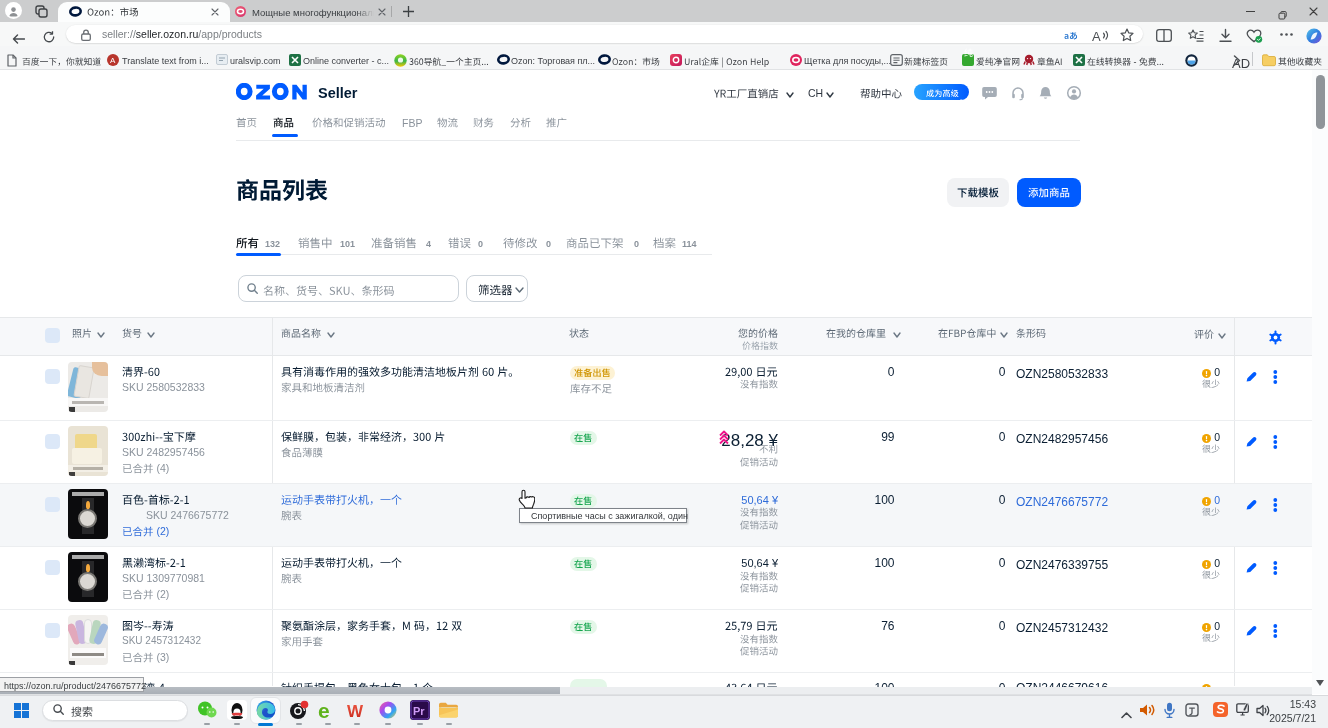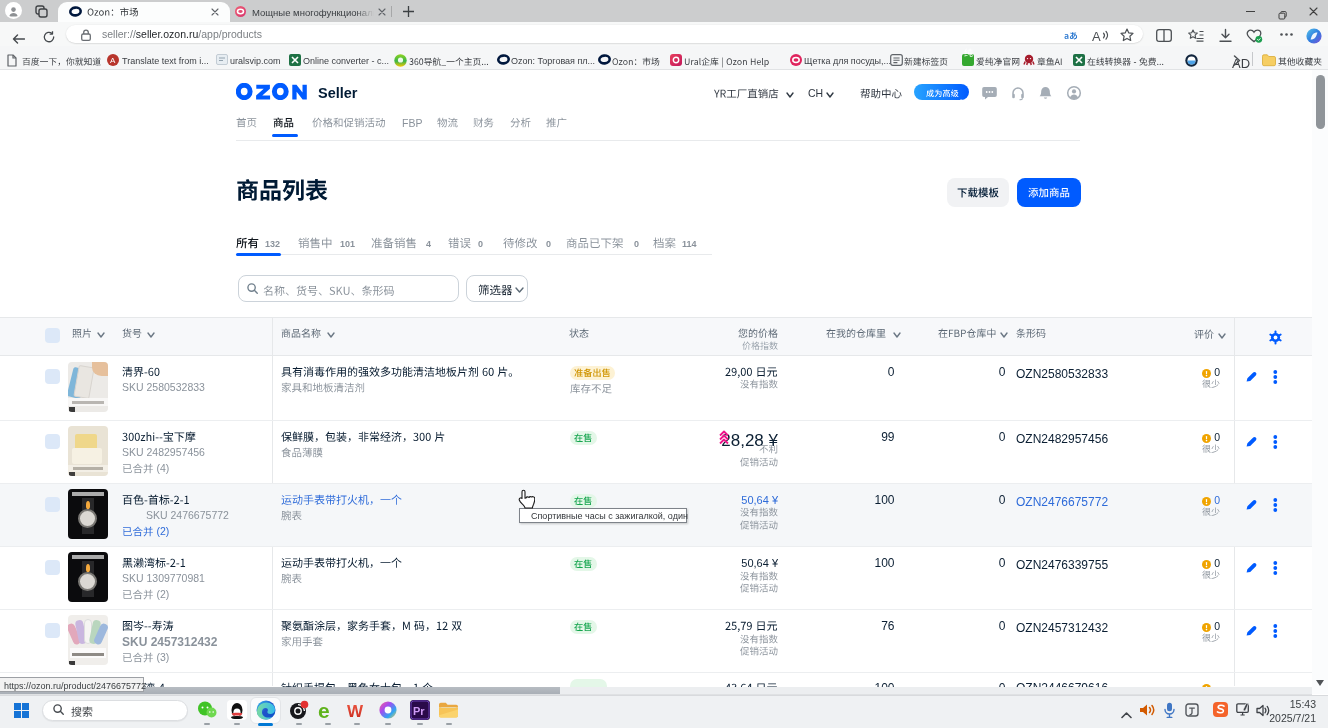--- a/index.html
+++ b/index.html
@@ -869,21 +869,21 @@
         <circle cx="2.3" cy="7" r="1.9" fill="#005bff"></circle>
         <circle cx="2.3" cy="12" r="1.9" fill="#005bff"></circle>
       </svg>
     </div>
     <div style="position:absolute;left:45px;top:560px;width:15px;height:15px;background:#dce8f8;border-radius:4px;"></div>
     <div style="position:absolute;left:122px;top:619.6px;">
       <svg width="51.6" height="13.2" viewBox="0 -9.9 51.6 13.2" style="position:absolute;overflow:visible">
         <path d="M4.1 -3.1C5 -2.9 6.1 -2.5 6.7 -2.2L7.1 -2.8C6.5 -3 5.4 -3.4 4.5 -3.6ZM3 -1.7C4.5 -1.5 6.4 -1 7.5 -0.7L7.9 -1.3C6.8 -1.6 4.9 -2.1 3.4 -2.2ZM0.9 -8.8V0.9H1.7V0.4H9.3V0.9H10.1V-8.8ZM1.7 -0.3V-8H9.3V-0.3ZM4.6 -7.8C4 -6.9 3.1 -6 2.1 -5.5C2.3 -5.4 2.6 -5.1 2.7 -5C3 -5.2 3.4 -5.5 3.7 -5.8C4 -5.4 4.4 -5.1 4.9 -4.8C3.9 -4.3 2.9 -4 1.9 -3.8C2.1 -3.7 2.2 -3.3 2.3 -3.1C3.4 -3.4 4.5 -3.8 5.6 -4.4C6.5 -3.9 7.5 -3.5 8.6 -3.3C8.7 -3.5 8.9 -3.7 9.1 -3.9C8.1 -4.1 7.1 -4.4 6.3 -4.8C7.1 -5.3 7.8 -5.9 8.2 -6.7L7.8 -6.9L7.6 -6.9H4.8C5 -7.1 5.1 -7.3 5.2 -7.5ZM4.2 -6.2 4.2 -6.3H7.1C6.7 -5.8 6.2 -5.5 5.6 -5.1C5 -5.4 4.5 -5.8 4.2 -6.2ZM15.5 -4.6C16 -4.2 16.6 -3.5 16.9 -3.1L17.5 -3.6C17.3 -4 16.7 -4.6 16.1 -5ZM12.7 -2.9V-2.2H18.7C18 -1.4 17 -0.3 16.2 0.6L17 1C18 -0.2 19.3 -1.6 20.1 -2.7L19.5 -3L19.4 -2.9ZM16.1 -9.2V-7.5H13.1V-8.9H12.3V-6.8H16.4C15.3 -5.7 13.4 -4.7 11.4 -4.1C11.6 -3.9 11.8 -3.6 11.9 -3.4C13.7 -4 15.3 -4.9 16.5 -5.9C17.6 -5 19.4 -4 21.2 -3.5C21.3 -3.7 21.5 -4 21.7 -4.2C19.9 -4.6 18 -5.5 17 -6.3L17.2 -6.6L16.9 -6.8H20.8V-8.9H20V-7.5H16.9V-9.2ZM22.5 -2.7H25.3V-3.5H22.5ZM26.3 -2.7H29.1V-3.5H26.3ZM33.2 -1.7C33.7 -1.2 34.3 -0.5 34.6 0L35.3 -0.5C35 -0.9 34.4 -1.6 33.8 -2.1ZM34.5 -9.3 34.3 -8.3H30.9V-7.6H34.2L34 -6.7H31.3V-6H33.8C33.7 -5.7 33.6 -5.3 33.4 -5H30.2V-4.3H33.1C32.4 -2.9 31.5 -1.7 30.1 -0.9C30.3 -0.8 30.6 -0.5 30.7 -0.3C31.8 -1 32.6 -1.8 33.3 -2.9V-2.5H37.2V-0.1C37.2 0 37.2 0.1 37 0.1C36.8 0.1 36.2 0.1 35.5 0.1C35.6 0.3 35.8 0.6 35.8 0.9C36.7 0.9 37.2 0.9 37.6 0.7C38 0.6 38 0.4 38 -0.1V-2.5H39.8V-3.2H38V-4.2H37.2V-3.2H33.5C33.7 -3.5 33.9 -3.9 34 -4.3H40.1V-5H34.3C34.4 -5.3 34.5 -5.7 34.6 -6H39V-6.7H34.8L35 -7.6H39.5V-8.3H35.2L35.3 -9.2ZM46.4 -1.9C46.9 -1.4 47.4 -0.7 47.6 -0.3L48.3 -0.8C48 -1.2 47.5 -1.8 47 -2.3ZM41.6 -8.5C42.3 -8.2 43.1 -7.7 43.6 -7.3L44 -8C43.6 -8.3 42.7 -8.8 42.1 -9.1ZM41.1 -5.5C41.8 -5.1 42.6 -4.6 43.1 -4.3L43.5 -5C43.1 -5.3 42.2 -5.8 41.5 -6.1ZM41.4 0.2 42 0.7C42.7 -0.3 43.4 -1.7 44 -2.8L43.4 -3.4C42.8 -2.1 42 -0.7 41.4 0.2ZM47 -9.3 46.8 -8.1H44.4V-7.4H46.7L46.6 -6.5H44.7V-5.9H46.5L46.3 -5H44.1V-4.3H46C45.5 -2.6 44.8 -1.3 43.7 -0.3C43.9 -0.2 44.2 0.1 44.4 0.2C45.2 -0.5 45.8 -1.5 46.3 -2.5H49.2V-0.1C49.2 0.1 49.2 0.1 49 0.1C48.8 0.1 48.2 0.1 47.6 0.1C47.7 0.3 47.8 0.7 47.9 0.9C48.7 0.9 49.3 0.9 49.6 0.7C49.9 0.6 50 0.4 50 -0V-2.5H51.1V-3.3H50V-4H49.2V-3.3H46.5C46.7 -3.6 46.8 -3.9 46.9 -4.3H51.2V-5H47.1L47.3 -5.9H50.7V-6.5H47.4L47.5 -7.4H50.9V-8.1H47.6L47.8 -9.2Z" fill="#0b1f33"></path>
       </svg>
     </div>
-    <div style="position:absolute;top:635.5px;font-family:Liberation Sans,sans-serif;font-size:12px;font-weight:700;color:#8a929b;white-space:pre;line-height:1;left:122px;">SKU 2457312432</div>
+    <div style="position:absolute;top:635.5px;font-family:Liberation Sans,sans-serif;font-size:10px;font-weight:400;color:#8a929b;white-space:pre;line-height:1;left:122px;">SKU 2457312432</div>
     <div style="position:absolute;left:122px;top:651.5px;">
       <svg width="31.5" height="12.6" viewBox="0 -9.5 31.5 12.6" style="position:absolute;overflow:visible">
         <path d="M1 -8.2V-7.4H7.8V-4.6H2.3V-6.4H1.5V-1.1C1.5 0.2 2.1 0.5 3.8 0.5C4.2 0.5 7.3 0.5 7.7 0.5C9.5 0.5 9.8 -0 10 -2C9.8 -2 9.4 -2.1 9.2 -2.3C9.1 -0.6 8.9 -0.2 7.7 -0.2C7 -0.2 4.3 -0.2 3.7 -0.2C2.6 -0.2 2.3 -0.4 2.3 -1.1V-3.8H7.8V-3.3H8.7V-8.2ZM15.9 -8.9C14.9 -7.2 12.9 -5.8 10.9 -5C11.1 -4.9 11.4 -4.5 11.5 -4.3C12 -4.6 12.6 -4.9 13.1 -5.2V-4.7H18.4V-5.4C19 -5 19.5 -4.7 20.1 -4.4C20.2 -4.7 20.5 -5 20.7 -5.1C19 -5.8 17.5 -6.7 16.3 -8L16.6 -8.5ZM13.4 -5.4C14.3 -6 15.1 -6.7 15.8 -7.5C16.6 -6.6 17.5 -6 18.4 -5.4ZM12.6 -3.4V0.8H13.4V0.2H18.2V0.8H19.1V-3.4ZM13.4 -0.5V-2.7H18.2V-0.5ZM27.7 -5.9V-3.6H24.8V-3.9V-5.9ZM28.4 -8.9C28.2 -8.2 27.8 -7.3 27.4 -6.7H21.9V-5.9H24V-3.9V-3.6H21.5V-2.9H23.9C23.8 -1.7 23.2 -0.6 21.6 0.3C21.7 0.4 22 0.7 22.1 0.9C24.1 -0.1 24.6 -1.4 24.8 -2.9H27.7V0.8H28.6V-2.9H31V-3.6H28.6V-5.9H30.6V-6.7H28.3C28.6 -7.2 29 -7.9 29.3 -8.6ZM23.3 -8.5C23.7 -8 24.2 -7.2 24.4 -6.7L25.1 -7C24.9 -7.5 24.5 -8.3 24 -8.8Z" fill="#8a929b"></path>
       </svg>
     </div>
     <div style="position:absolute;top:652px;font-family:Liberation Sans,sans-serif;font-size:10.5px;font-weight:400;color:#8a929b;white-space:pre;line-height:1;left:156.5px;">(3)</div>
     <div style="position:absolute;left:281px;top:619.6px;">
       <svg width="181.3" height="13.2" viewBox="0 -9.9 181.3 13.2" style="position:absolute;overflow:visible">
         <path d="M4.3 -2.8C3.3 -2.4 1.8 -2.1 0.5 -1.9C0.7 -1.7 1 -1.4 1.1 -1.3C2.3 -1.5 3.9 -2 5 -2.4ZM8.8 -4.3C6.9 -4 3.7 -3.8 1.2 -3.7C1.3 -3.6 1.5 -3.2 1.6 -3C2.7 -3.1 3.9 -3.1 5.1 -3.3V-1.2L4.5 -1.5C3.5 -0.9 1.8 -0.4 0.4 -0.1C0.6 0 0.9 0.3 1.1 0.5C2.4 0.2 3.9 -0.4 5.1 -1V1H5.9V-1.7C7 -0.7 8.5 0.1 10.2 0.4C10.3 0.2 10.5 -0.1 10.7 -0.2C9.5 -0.5 8.3 -0.9 7.4 -1.4C8.2 -1.8 9.2 -2.3 10 -2.8L9.3 -3.2C8.7 -2.8 7.7 -2.2 6.8 -1.8C6.5 -2.1 6.2 -2.4 5.9 -2.8V-3.3C7.2 -3.5 8.4 -3.6 9.3 -3.8ZM4.4 -8.2V-7.5H2.2V-8.2ZM5.8 -6.8C6.4 -6.6 7 -6.2 7.6 -5.9C7 -5.5 6.4 -5.2 5.8 -4.9L5.8 -5.4L5.1 -5.3V-8.2H5.8V-8.8H0.6V-8.2H1.5V-4.9L0.4 -4.9L0.5 -4.2L4.4 -4.6V-4.1H5.1V-4.7L5.6 -4.8C5.8 -4.6 5.9 -4.4 6 -4.2C6.8 -4.5 7.5 -4.9 8.2 -5.5C8.9 -5.1 9.4 -4.7 9.8 -4.3L10.3 -4.9C9.9 -5.2 9.4 -5.6 8.8 -6C9.3 -6.6 9.8 -7.3 10.1 -8.2L9.6 -8.4L9.5 -8.3H6V-7.7H9.1C8.9 -7.2 8.5 -6.8 8.1 -6.4C7.5 -6.7 6.9 -7.1 6.3 -7.3ZM4.4 -7V-6.4H2.2V-7ZM4.4 -5.8V-5.2L2.2 -5V-5.8ZM13.8 -7.1V-6.5H20.4V-7.1ZM13.8 -9.3C13.3 -8.1 12.4 -7 11.4 -6.3C11.6 -6.2 11.9 -5.9 12 -5.8V-5.2H19.2C19.3 -1.5 19.4 0.8 20.8 0.8C21.4 0.8 21.6 0.3 21.6 -1.1C21.5 -1.2 21.2 -1.5 21.1 -1.6C21.1 -0.7 21 0 20.8 0C20.1 0 20.1 -2.5 20.1 -5.9H12.2C12.8 -6.4 13.4 -7.1 13.9 -7.8H21.1V-8.4H14.3C14.4 -8.6 14.5 -8.8 14.6 -9ZM14.9 -5C14.9 -4.8 15 -4.6 15.1 -4.4H12.2V-3H12.9V-3.8H17.9V-3H18.6V-4.4H15.9C15.8 -4.7 15.7 -4.9 15.6 -5.2ZM16.8 -2.1C16.6 -1.6 16.3 -1.2 15.9 -0.9C15.3 -1.1 14.7 -1.3 14.1 -1.4L14.5 -2.1ZM13 -1.1C13.7 -0.9 14.5 -0.7 15.2 -0.5C14.4 -0.1 13.2 0.1 11.8 0.2C11.9 0.4 12 0.7 12.1 0.9C13.8 0.7 15.1 0.4 16 -0.2C17 0.2 17.8 0.5 18.5 0.9L19 0.3C18.4 0 17.6 -0.3 16.7 -0.7C17.1 -1 17.4 -1.5 17.5 -2.1H18.9V-2.7H14.8C14.9 -3 15.1 -3.2 15.2 -3.5L14.4 -3.6C14.3 -3.3 14.2 -3 14 -2.7H11.8V-2.1H13.6C13.4 -1.7 13.2 -1.4 13 -1.1ZM31.7 -8.6C30.9 -8.2 29.5 -7.8 28.2 -7.5V-9.1H27.5V-6.2C27.5 -5.3 27.8 -5.1 28.9 -5.1C29.1 -5.1 30.9 -5.1 31.2 -5.1C32.1 -5.1 32.3 -5.4 32.4 -6.6C32.2 -6.7 31.9 -6.8 31.7 -6.9C31.7 -5.9 31.6 -5.8 31.1 -5.8C30.7 -5.8 29.2 -5.8 29 -5.8C28.3 -5.8 28.2 -5.9 28.2 -6.2V-6.9C29.6 -7.2 31.2 -7.6 32.3 -8ZM28.3 -1.7H31.2V-0.5H28.3ZM28.3 -2.4V-3.6H31.2V-2.4ZM27.5 -4.3V0.8H28.3V0.1H31.2V0.7H32V-4.3ZM23.3 -1.7H26.3V-0.6H23.3ZM23.3 -2.4V-3.3C23.5 -3.2 23.6 -3.1 23.6 -3C24.3 -3.7 24.5 -4.5 24.5 -5.2V-6.1H25.1V-4C25.1 -3.5 25.2 -3.4 25.7 -3.4C25.8 -3.4 26.1 -3.4 26.2 -3.4H26.3V-2.4ZM22.5 -8.8V-8.1H23.9V-6.8H22.7V0.8H23.3V0.1H26.3V0.7H26.9V-6.8H25.7V-8.1H27.1V-8.8ZM24.5 -6.8V-8.1H25.1V-6.8ZM23.3 -3.4V-6.1H24V-5.2C24 -4.6 23.9 -4 23.3 -3.4ZM25.6 -6.1H26.3V-3.9C26.3 -3.9 26.2 -3.8 26.1 -3.8C26 -3.8 25.8 -3.8 25.7 -3.8C25.6 -3.8 25.6 -3.9 25.6 -4ZM37.6 -2.4C37.2 -1.7 36.6 -0.8 36.1 -0.3C36.3 -0.1 36.6 0.1 36.8 0.2C37.3 -0.4 37.9 -1.4 38.4 -2.2ZM41.2 -2.1C41.8 -1.4 42.4 -0.5 42.8 0.2L43.5 -0.2C43.1 -0.8 42.4 -1.8 41.8 -2.5ZM34 -8.5C34.7 -8.2 35.6 -7.6 36 -7.2L36.6 -7.9C36.2 -8.2 35.3 -8.7 34.6 -9ZM33.4 -5.5C34.1 -5.2 35 -4.7 35.4 -4.3L35.9 -5C35.5 -5.3 34.6 -5.8 33.9 -6.1ZM33.7 0.1 34.4 0.7C35 -0.3 35.8 -1.6 36.3 -2.8L35.7 -3.3C35.1 -2.1 34.3 -0.7 33.7 0.1ZM36.5 -3.8V-3H39.4V-0.1C39.4 0.1 39.4 0.1 39.2 0.1C39.1 0.1 38.5 0.1 37.9 0.1C38 0.3 38.2 0.7 38.2 0.9C39 0.9 39.5 0.9 39.8 0.7C40.1 0.6 40.2 0.4 40.2 -0.1V-3H43.4V-3.8H40.2V-5.1H42.1V-5.9H37.4V-5.1H39.4V-3.8ZM39.7 -9.3C38.9 -8 37.3 -6.7 35.8 -6C36 -5.8 36.2 -5.6 36.3 -5.4C37.6 -6 38.8 -7 39.8 -8.1C40.9 -6.9 42 -6.1 43.1 -5.5C43.2 -5.7 43.5 -6 43.6 -6.1C42.5 -6.7 41.3 -7.4 40.2 -8.6L40.4 -9ZM47.3 -5V-4.3H53.6V-5ZM46.3 -8H52.9V-6.7H46.3ZM45.5 -8.7V-5.5C45.5 -3.7 45.4 -1.3 44.3 0.4C44.5 0.5 44.9 0.7 45.1 0.9C46.1 -0.9 46.3 -3.6 46.3 -5.5V-6H53.7V-8.7ZM47.2 0.7C47.5 0.6 48 0.5 52.8 0.2C53 0.5 53.2 0.8 53.3 1L54 0.6C53.6 -0.1 52.9 -1.2 52.3 -2.1L51.5 -1.8C51.8 -1.4 52.1 -0.9 52.4 -0.5L48.2 -0.2C48.8 -0.8 49.4 -1.6 49.9 -2.4H54.4V-3.1H46.6V-2.4H48.8C48.3 -1.6 47.7 -0.8 47.5 -0.6C47.3 -0.3 47.1 -0.1 46.9 -0.1C47 0.1 47.1 0.5 47.2 0.7ZM56.7 1.2C57.9 0.8 58.6 -0.1 58.6 -1.3C58.6 -2.1 58.3 -2.6 57.7 -2.6C57.2 -2.6 56.9 -2.3 56.9 -1.8C56.9 -1.3 57.2 -1 57.7 -1L57.9 -1C57.8 -0.3 57.3 0.2 56.5 0.6ZM70.7 -9.1C70.8 -8.8 71 -8.5 71.1 -8.2H66.9V-6H67.7V-7.5H75.3V-6H76.2V-8.2H72.1C71.9 -8.6 71.7 -9 71.5 -9.3ZM74.7 -5.3C74.1 -4.7 73.1 -4 72.3 -3.4C72 -4 71.7 -4.6 71.1 -5.1C71.4 -5.3 71.7 -5.5 71.9 -5.7H74.7V-6.4H68.3V-5.7H70.8C69.8 -5 68.3 -4.5 66.9 -4.1C67 -4 67.3 -3.6 67.3 -3.5C68.4 -3.8 69.5 -4.2 70.5 -4.8C70.7 -4.6 70.9 -4.3 71.1 -4.1C70.1 -3.4 68.2 -2.6 66.9 -2.3C67 -2.1 67.2 -1.8 67.3 -1.6C68.6 -2 70.3 -2.8 71.4 -3.6C71.5 -3.3 71.6 -3 71.7 -2.8C70.6 -1.8 68.4 -0.8 66.7 -0.4C66.8 -0.2 67 0.1 67.1 0.4C68.7 -0.1 70.6 -1 71.8 -2C71.9 -1.1 71.7 -0.4 71.4 -0.1C71.2 0.1 71 0.1 70.7 0.1C70.5 0.1 70.1 0.1 69.7 0.1C69.8 0.3 69.9 0.6 69.9 0.8C70.3 0.8 70.6 0.9 70.9 0.9C71.4 0.9 71.6 0.8 72 0.5C72.6 0 72.9 -1.4 72.5 -2.8L73 -3.1C73.6 -1.5 74.7 -0.2 76.1 0.4C76.2 0.2 76.4 -0.1 76.6 -0.3C75.2 -0.8 74.2 -2 73.7 -3.5C74.3 -3.9 74.9 -4.3 75.4 -4.8ZM81.9 -4.2C81.9 -3.8 81.8 -3.4 81.7 -3.1H78.4V-2.4H81.4C80.8 -1 79.6 -0.2 77.6 0.2C77.8 0.3 78 0.7 78.1 0.9C80.3 0.3 81.6 -0.6 82.3 -2.4H85.7C85.5 -0.9 85.3 -0.3 85 -0C84.9 0.1 84.8 0.1 84.5 0.1C84.3 0.1 83.5 0.1 82.9 -0C83 0.2 83.1 0.5 83.1 0.7C83.8 0.8 84.4 0.8 84.8 0.8C85.2 0.7 85.4 0.7 85.7 0.5C86 0.1 86.3 -0.7 86.5 -2.7C86.5 -2.8 86.6 -3.1 86.6 -3.1H82.6C82.6 -3.4 82.7 -3.8 82.8 -4.1ZM85.2 -7.4C84.5 -6.7 83.6 -6.2 82.6 -5.8C81.7 -6.2 81 -6.6 80.6 -7.2L80.7 -7.4ZM81.2 -9.3C80.6 -8.3 79.5 -7.2 78 -6.4C78.2 -6.2 78.4 -5.9 78.5 -5.8C79.1 -6.1 79.6 -6.4 80 -6.8C80.5 -6.3 81 -5.8 81.7 -5.5C80.4 -5 78.9 -4.8 77.5 -4.7C77.6 -4.5 77.8 -4.1 77.8 -3.9C79.4 -4.1 81.1 -4.5 82.6 -5C83.9 -4.5 85.4 -4.2 87.1 -4.1C87.2 -4.3 87.4 -4.6 87.6 -4.8C86.1 -4.9 84.7 -5.1 83.6 -5.4C84.8 -6 85.8 -6.8 86.5 -7.8L86 -8.2L85.8 -8.1H81.4C81.6 -8.4 81.9 -8.8 82.1 -9.1ZM88.5 -3.5V-2.7H93.1V-0.3C93.1 -0.1 93 0 92.8 0C92.5 0 91.6 0 90.7 0C90.8 0.2 91 0.6 91.1 0.8C92.2 0.8 92.9 0.8 93.4 0.7C93.8 0.6 93.9 0.3 93.9 -0.3V-2.7H98.5V-3.5H93.9V-5.3H97.9V-6.1H93.9V-7.9C95.2 -8.1 96.4 -8.3 97.4 -8.6L96.8 -9.2C95.1 -8.7 91.9 -8.4 89.3 -8.3C89.4 -8.1 89.5 -7.8 89.5 -7.6C90.6 -7.6 91.9 -7.7 93.1 -7.8V-6.1H89.3V-5.3H93.1V-3.5ZM105.4 -7.4C105.8 -7 106.2 -6.6 106.6 -6.3H102.6C103 -6.6 103.4 -7 103.7 -7.4ZM100.8 0.6C101.2 0.5 101.7 0.5 107.3 0.2C107.6 0.4 107.8 0.7 108 0.9L108.7 0.5C108.2 -0.1 107.3 -0.9 106.6 -1.6L106 -1.2C106.2 -1 106.5 -0.7 106.7 -0.5L102 -0.2C102.5 -0.6 103 -1.1 103.5 -1.6H109.3V-2.3H102.7V-3H107.2V-3.6H102.7V-4.3H107.2V-4.9H102.7V-5.6H107.2V-5.8C107.8 -5.3 108.5 -4.9 109.1 -4.7C109.2 -4.9 109.5 -5.1 109.6 -5.3C108.5 -5.7 107.2 -6.5 106.4 -7.4H109.3V-8.2H104.2C104.4 -8.5 104.6 -8.8 104.8 -9.1L103.9 -9.2C103.7 -8.9 103.5 -8.5 103.3 -8.2H99.7V-7.4H102.7C101.9 -6.6 100.8 -5.8 99.4 -5.2C99.6 -5 99.8 -4.7 99.9 -4.6C100.6 -4.9 101.3 -5.2 101.8 -5.7V-2.3H99.7V-1.6H102.4C101.9 -1.1 101.4 -0.6 101.2 -0.5C101 -0.3 100.7 -0.2 100.5 -0.2C100.6 0 100.7 0.4 100.8 0.6ZM111.7 1.2C112.9 0.8 113.6 -0.1 113.6 -1.3C113.6 -2.1 113.3 -2.6 112.7 -2.6C112.2 -2.6 111.9 -2.3 111.9 -1.8C111.9 -1.3 112.2 -1 112.7 -1L112.9 -1C112.8 -0.3 112.3 0.2 111.5 0.6ZM122.1 0H123V-4.5C123 -5.2 123 -6.1 122.9 -6.8H122.9L123.6 -5L125.1 -0.8H125.8L127.3 -5L128 -6.8H128C128 -6.1 127.9 -5.2 127.9 -4.5V0H128.8V-8.1H127.6L126.1 -3.8C125.9 -3.2 125.7 -2.6 125.5 -2.1H125.5C125.3 -2.6 125.1 -3.2 124.9 -3.8L123.3 -8.1H122.1ZM137.5 -2.3V-1.5H141.7V-2.3ZM138.4 -7.1C138.3 -6.1 138.2 -4.6 138.1 -3.7H138.3L142.5 -3.7C142.3 -1.3 142.1 -0.3 141.8 -0C141.7 0.1 141.5 0.1 141.3 0.1C141.2 0.1 140.7 0.1 140.1 0C140.3 0.3 140.3 0.6 140.4 0.8C140.9 0.8 141.4 0.8 141.7 0.8C142 0.8 142.2 0.7 142.4 0.5C142.8 0.1 143.1 -1.1 143.3 -4C143.3 -4.2 143.4 -4.4 143.4 -4.4H142C142.2 -5.8 142.3 -7.4 142.4 -8.6L141.8 -8.6L141.7 -8.6H137.9V-7.8H141.6C141.5 -6.9 141.3 -5.5 141.2 -4.4H138.9C139 -5.2 139.1 -6.3 139.2 -7.1ZM133.6 -8.7V-7.9H134.9C134.6 -6.2 134.1 -4.7 133.3 -3.6C133.5 -3.4 133.7 -2.9 133.7 -2.7C133.9 -3 134.1 -3.3 134.3 -3.6V0.4H135V-0.5H137V-5.3H135C135.3 -6.1 135.5 -7 135.7 -7.9H137.3V-8.7ZM135 -4.5H136.3V-1.2H135ZM145.7 1.2C146.9 0.8 147.6 -0.1 147.6 -1.3C147.6 -2.1 147.3 -2.6 146.7 -2.6C146.3 -2.6 145.9 -2.3 145.9 -1.8C145.9 -1.3 146.2 -1 146.7 -1L146.9 -1C146.8 -0.3 146.3 0.2 145.5 0.6ZM156 0H160.4V-0.8H158.8V-8.1H158C157.6 -7.8 157.1 -7.6 156.3 -7.5V-6.9H157.8V-0.8H156ZM161.6 0H166.7V-0.9H164.4C164 -0.9 163.5 -0.8 163.1 -0.8C165 -2.6 166.3 -4.2 166.3 -5.8C166.3 -7.3 165.4 -8.2 163.9 -8.2C162.9 -8.2 162.2 -7.7 161.6 -7L162.1 -6.5C162.6 -7 163.2 -7.4 163.8 -7.4C164.8 -7.4 165.3 -6.7 165.3 -5.8C165.3 -4.4 164.1 -2.8 161.6 -0.6ZM179.5 -7.6C179.2 -5.8 178.7 -4.3 178 -3.1C177.4 -4.4 177 -5.9 176.8 -7.6ZM175.7 -8.4V-7.6H176C176.3 -5.5 176.8 -3.7 177.5 -2.3C176.7 -1.2 175.8 -0.4 174.7 0.2C174.9 0.3 175.2 0.7 175.3 0.9C176.3 0.3 177.2 -0.5 177.9 -1.4C178.6 -0.5 179.3 0.3 180.3 0.9C180.4 0.7 180.7 0.4 180.9 0.2C179.9 -0.3 179.1 -1.2 178.5 -2.2C179.4 -3.7 180.1 -5.7 180.4 -8.3L179.9 -8.4L179.7 -8.4ZM171.1 -6C171.8 -5.1 172.6 -4.2 173.2 -3.2C172.5 -1.7 171.7 -0.5 170.7 0.2C170.9 0.4 171.2 0.7 171.3 0.9C172.3 0.1 173.1 -1 173.7 -2.4C174.2 -1.7 174.5 -1.1 174.7 -0.6L175.4 -1.1C175.2 -1.7 174.7 -2.5 174.1 -3.3C174.7 -4.7 175.1 -6.3 175.3 -8.3L174.7 -8.4L174.6 -8.4H171V-7.6H174.4C174.2 -6.3 173.9 -5.1 173.6 -4.1C173 -4.9 172.3 -5.7 171.7 -6.4Z" fill="#0b1f33"></path>
       </svg>

